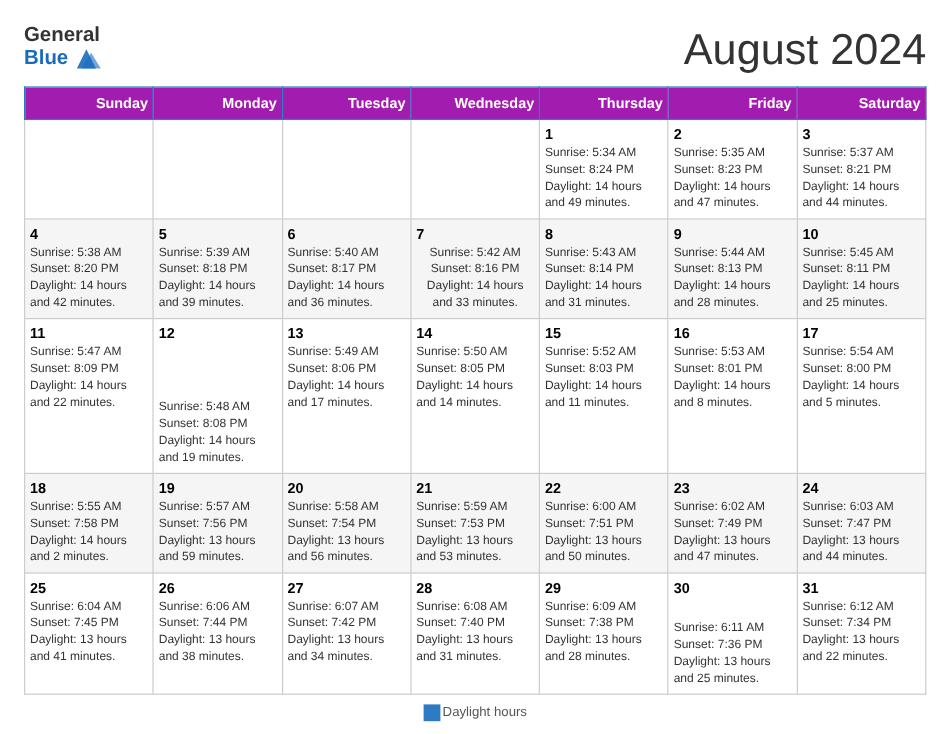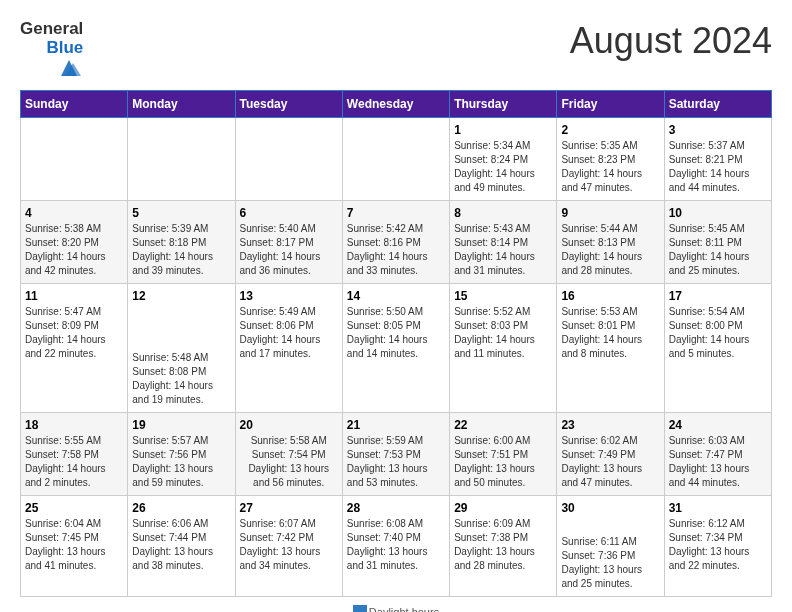--- a/index.html
+++ b/index.html
@@ -32,24 +32,24 @@
     .subtitle {
       font-size: 16px;
       color: #555;
     }
     table {
       width: 100%;
       border-collapse: collapse;
       font-size: 11px;
     }
     thead tr th {
-      background-color: #4c1d95;
+      background-color: #a21caf;
       color: #fff;
       padding: 6px 4px;
-      text-align: left;
+      text-align: right;
       font-size: 12px;
       font-weight: bold;
       border: 1px solid #2e7bc4;
     }
     tbody tr td {
       border: 1px solid #ccc;
       padding: 5px 4px;
       vertical-align: top;
       background: #fff;
       height: 80px;
@@ -72,21 +72,21 @@
       background: #fff !important;
     }
   </style>
 </head>
 <body>
 
 <div class="header">
   <div class="logo">
     <div style="display:flex; flex-direction:column; line-height:1.1;">
       <span style="font-size:17px; font-weight:bold; color:#333;">General</span>
-      <div style="display:flex; align-items:flex-end; gap:1px;flex-direction:column;">
+      <div style="display:flex; align-items:flex-start; gap:1px;">
         <span style="font-size:17px; font-weight:bold; color:#1a6bbf;">Blue</span>
         <svg width="28" height="22" viewBox="0 0 28 22">
           <polygon points="6,18 14,2 22,18" fill="#1a6bbf" opacity="0.9"></polygon>
           <polygon points="10,18 18,5 26,18" fill="#1a6bbf" opacity="0.6"></polygon>
         </svg>
       </div>
     </div>
   </div>
   <div class="title-section">
     <div class="main-title">August 2024</div>
@@ -150,21 +150,21 @@
         </td>
         <td>
           <span class="day-num">6</span>
           <div class="day-detail" style="white-space: pre-line;">Sunrise: 5:40 AM
 Sunset: 8:17 PM
 Daylight: 14 hours
 and 36 minutes.</div>
         </td>
         <td>
           <span class="day-num">7</span>
-          <div class="day-detail" style="white-space: pre-line;">Sunrise: 5:42 AM
+          <div class="day-detail" style="white-space: pre-line; text-align: center;">Sunrise: 5:42 AM
 Sunset: 8:16 PM
 Daylight: 14 hours
 and 33 minutes.</div>
         </td>
         <td>
           <span class="day-num">8</span>
           <div class="day-detail" style="white-space: pre-line;">Sunrise: 5:43 AM
 Sunset: 8:14 PM
 Daylight: 14 hours
 and 31 minutes.</div>
@@ -245,21 +245,21 @@
         </td>
         <td>
           <span class="day-num">19</span>
           <div class="day-detail" style="white-space: pre-line;">Sunrise: 5:57 AM
 Sunset: 7:56 PM
 Daylight: 13 hours
 and 59 minutes.</div>
         </td>
         <td>
           <span class="day-num">20</span>
-          <div class="day-detail" style="white-space: pre-line; text-align: center;">Sunrise: 5:58 AM
+          <div class="day-detail" style="white-space: pre-line;">Sunrise: 5:58 AM
 Sunset: 7:54 PM
 Daylight: 13 hours
 and 56 minutes.</div>
         </td>
         <td>
           <span class="day-num">21</span>
           <div class="day-detail" style="white-space: pre-line;">Sunrise: 5:59 AM
 Sunset: 7:53 PM
 Daylight: 13 hours
 and 53 minutes.</div>

